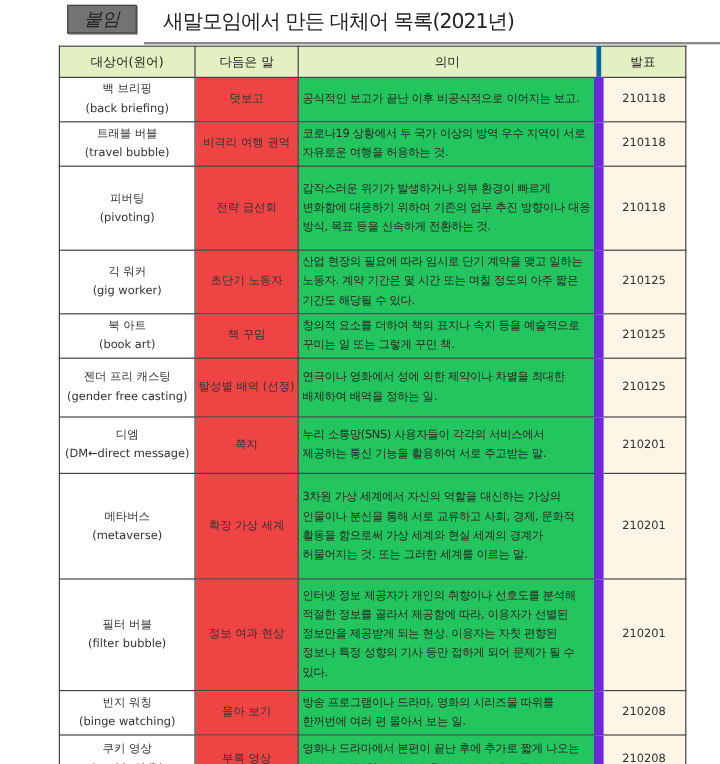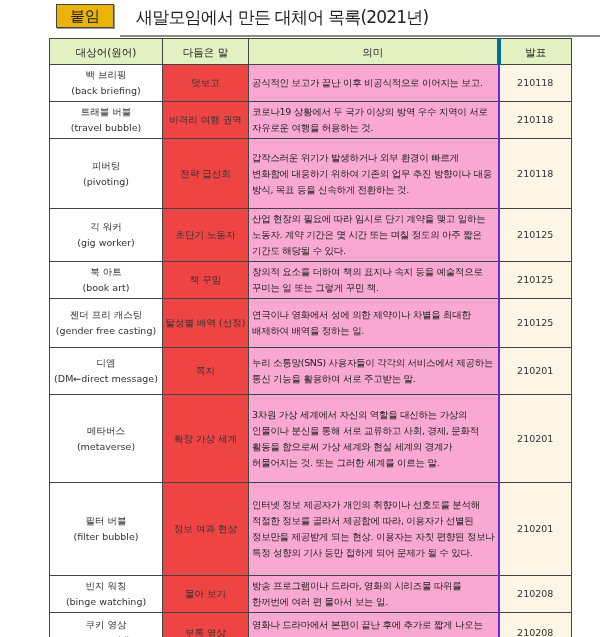--- a/index.html
+++ b/index.html
@@ -1,27 +1,27 @@
 <!DOCTYPE html>
 <html><head>
 <meta charset="utf-8">
 <style>
   html, body { margin:0; padding:0; background:#ffffff; }
   body { width:600px; height:637px; overflow:hidden; position:relative; font-family:"DejaVu Sans", sans-serif; color:#222; }
   .title-wrap { position:absolute; left:56px; top:4px; width:494px; height:32px; }
-  .tag-box { position:absolute; left:0; top:0; width:58px; height:24px; border:1.5px solid #444; box-sizing:border-box; display:flex; align-items:center; justify-content:center; font-size:15px; color:#222; background:#eab308; box-shadow:1px 1px 0 #999; }
+  .tag-box { position:absolute; left:0; top:0; width:58px; height:24px; border:1.5px solid #444; box-sizing:border-box; display:flex; align-items:center; justify-content:center; font-size:15px; color:#222; background:#737373; box-shadow:1px 1px 0 #999;font-style:italic; }
   .title-text { position:absolute; left:80px; top:2px; font-size:17px; color:#222; letter-spacing:-0.8px; white-space:nowrap; }
   .title-rule { position:absolute; left:64px; top:31px; width:482px; height:2px; background:#8a8a8a; }
   table { position:absolute; left:49px; top:38px; border-collapse:collapse; width:522px; table-layout:fixed; }
   td, th { border:1px solid #444; font-size:9.5px; line-height:16px; }
   th { background:#e3f0c2; height:23px; font-weight:normal; font-size:10.5px; text-align:center; color:#222; border-top:1.5px solid #444; }
   td.term { background:#ffffff; text-align:center; color:#333; padding:2px 2px; }
   td.alt { background:#ef4444; text-align:center; color:#333; padding:2px 2px; }
-  td.mean { background:#f9a8d4; text-align:left; color:#222; padding:2px 2px 2px 3px; letter-spacing:-0.3px; word-break:keep-all; overflow-wrap:anywhere; }
-  td.date { background:#fdf6e6; text-align:center; color:#333; border-left:2px solid #6d28d9; }
+  td.mean { background:#22c55e; text-align:left; color:#222; padding:2px 2px 2px 3px; letter-spacing:-0.3px; word-break:keep-all; overflow-wrap:anywhere; }
+  td.date { background:#fdf6e6; text-align:center; color:#333; border-left:8px solid #6d28d9; }
   th.date-h { border-left:4px solid #0369a1; }
   .term-line { display:block; white-space:nowrap; }
 </style>
 </head>
 <body>
 
 <div class="title-wrap">
   <div class="tag-box">붙임</div>
   <div class="title-text">새말모임에서 만든 대체어 목록(2021년)</div>
   <div class="title-rule"></div>

